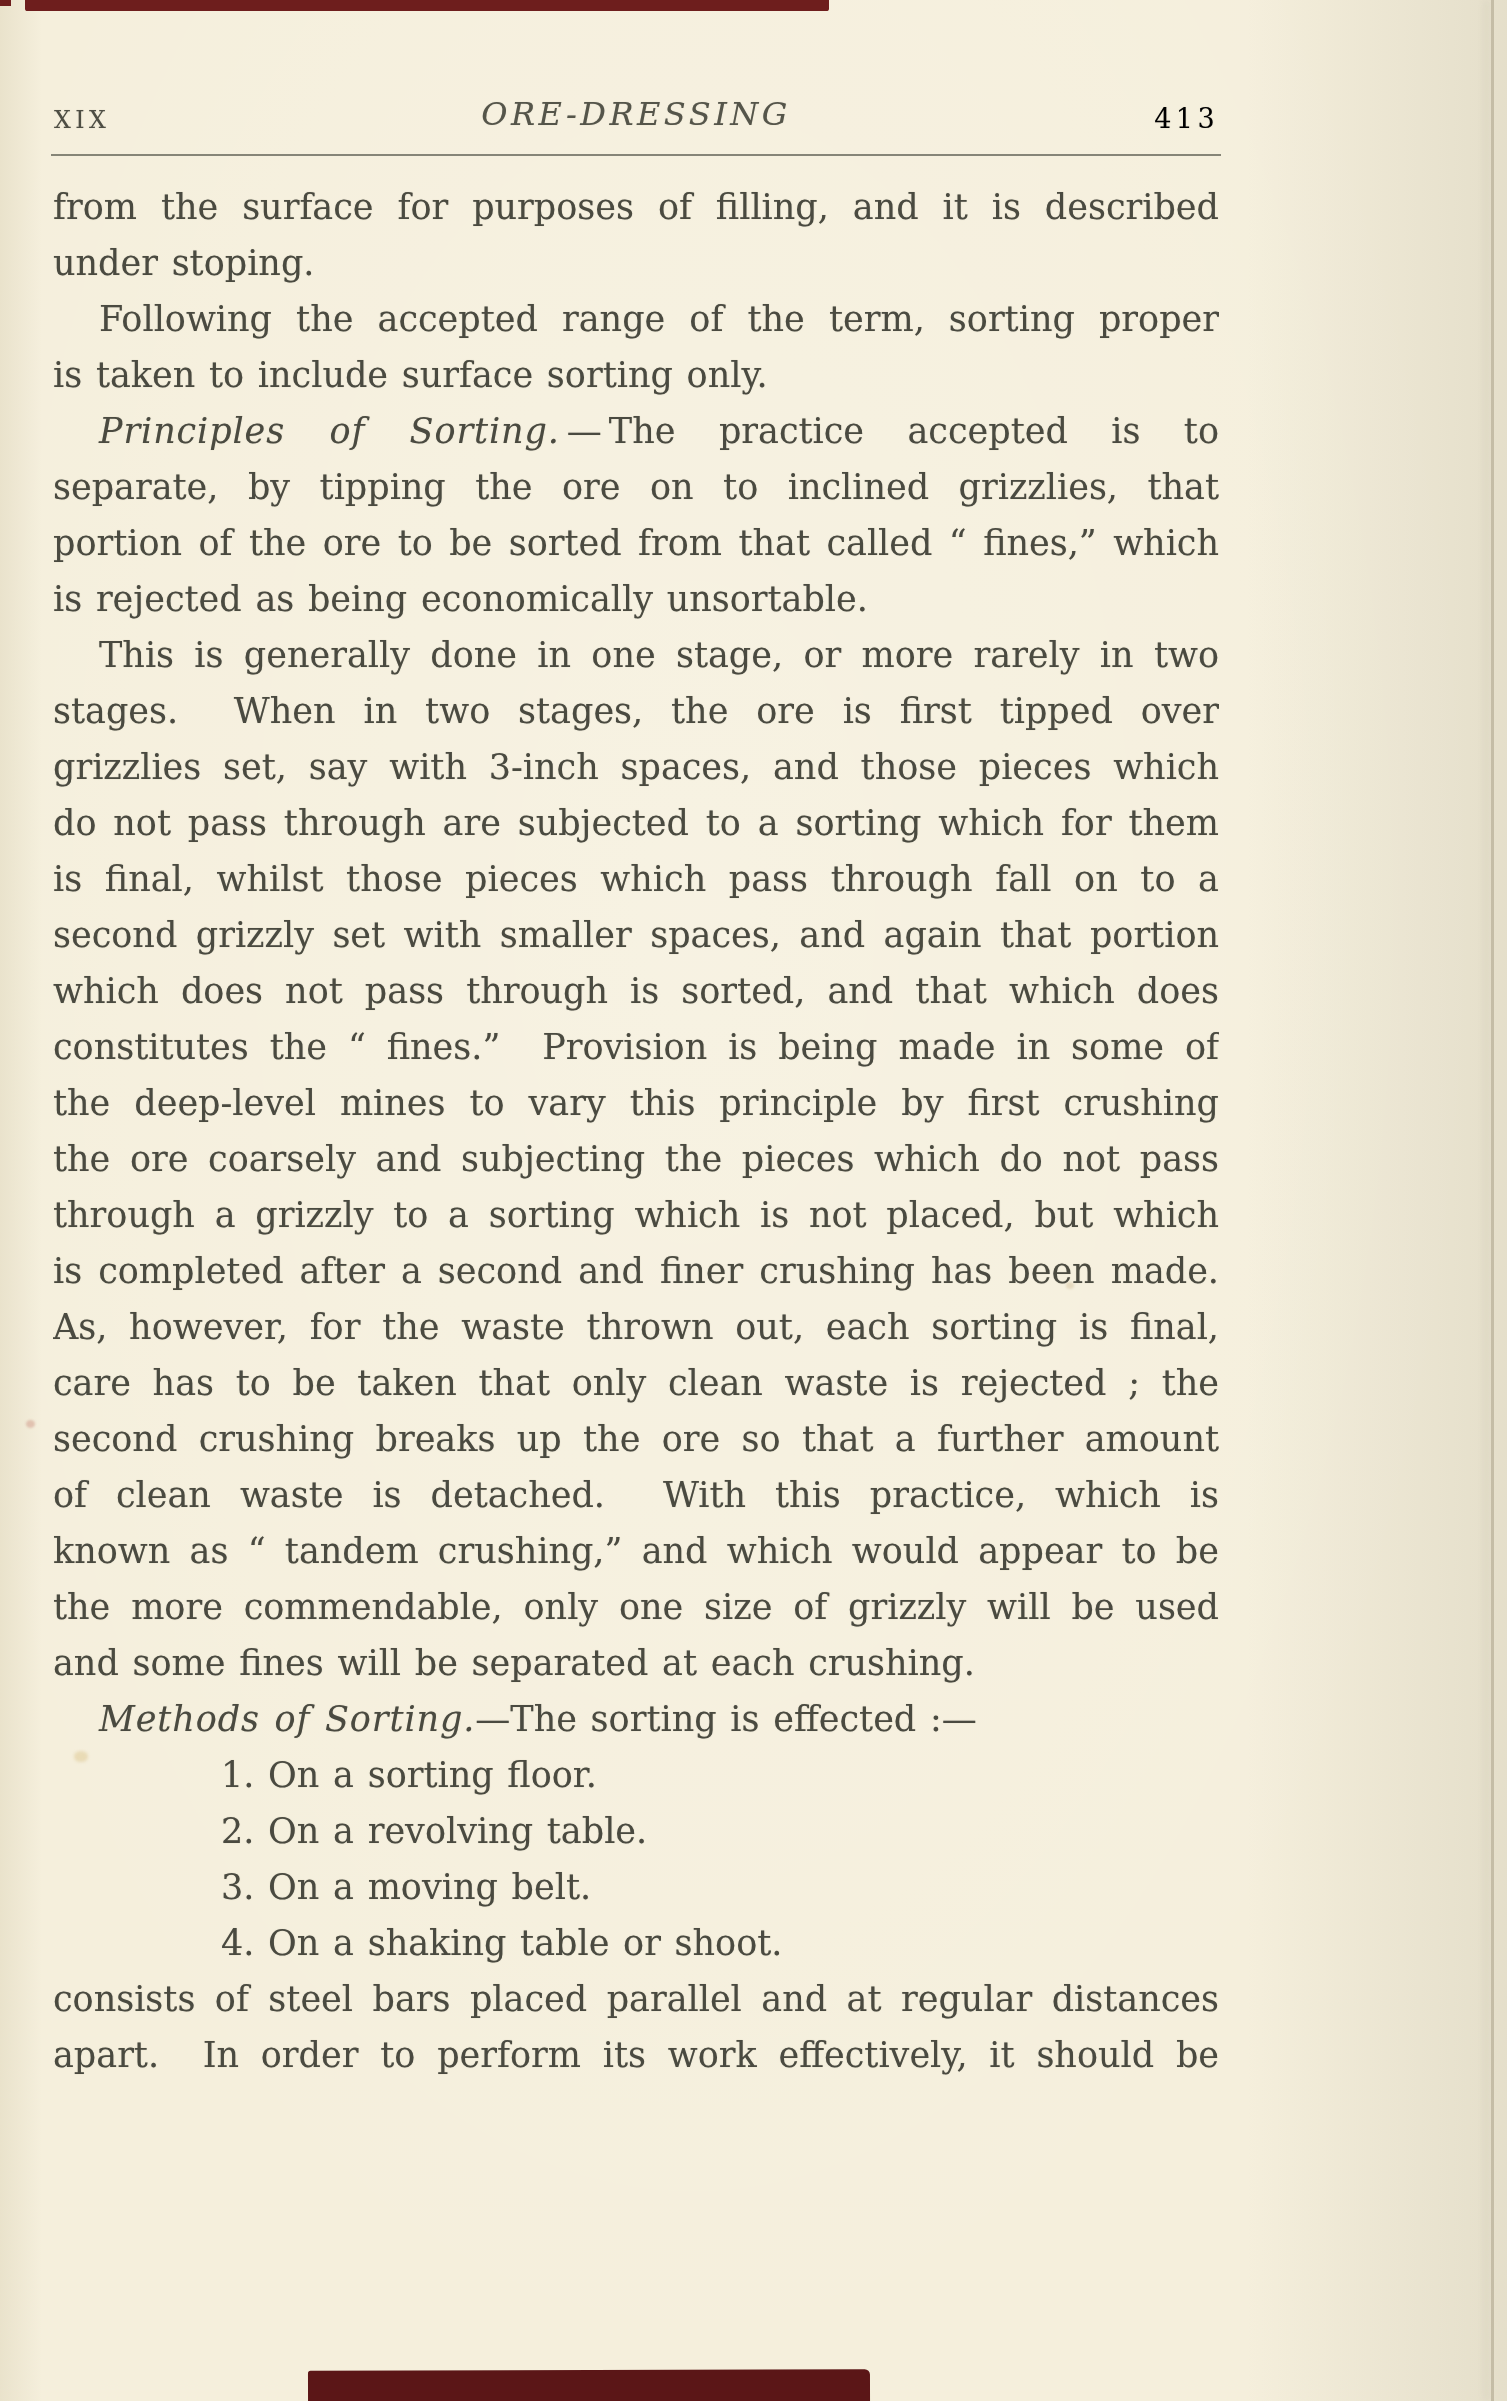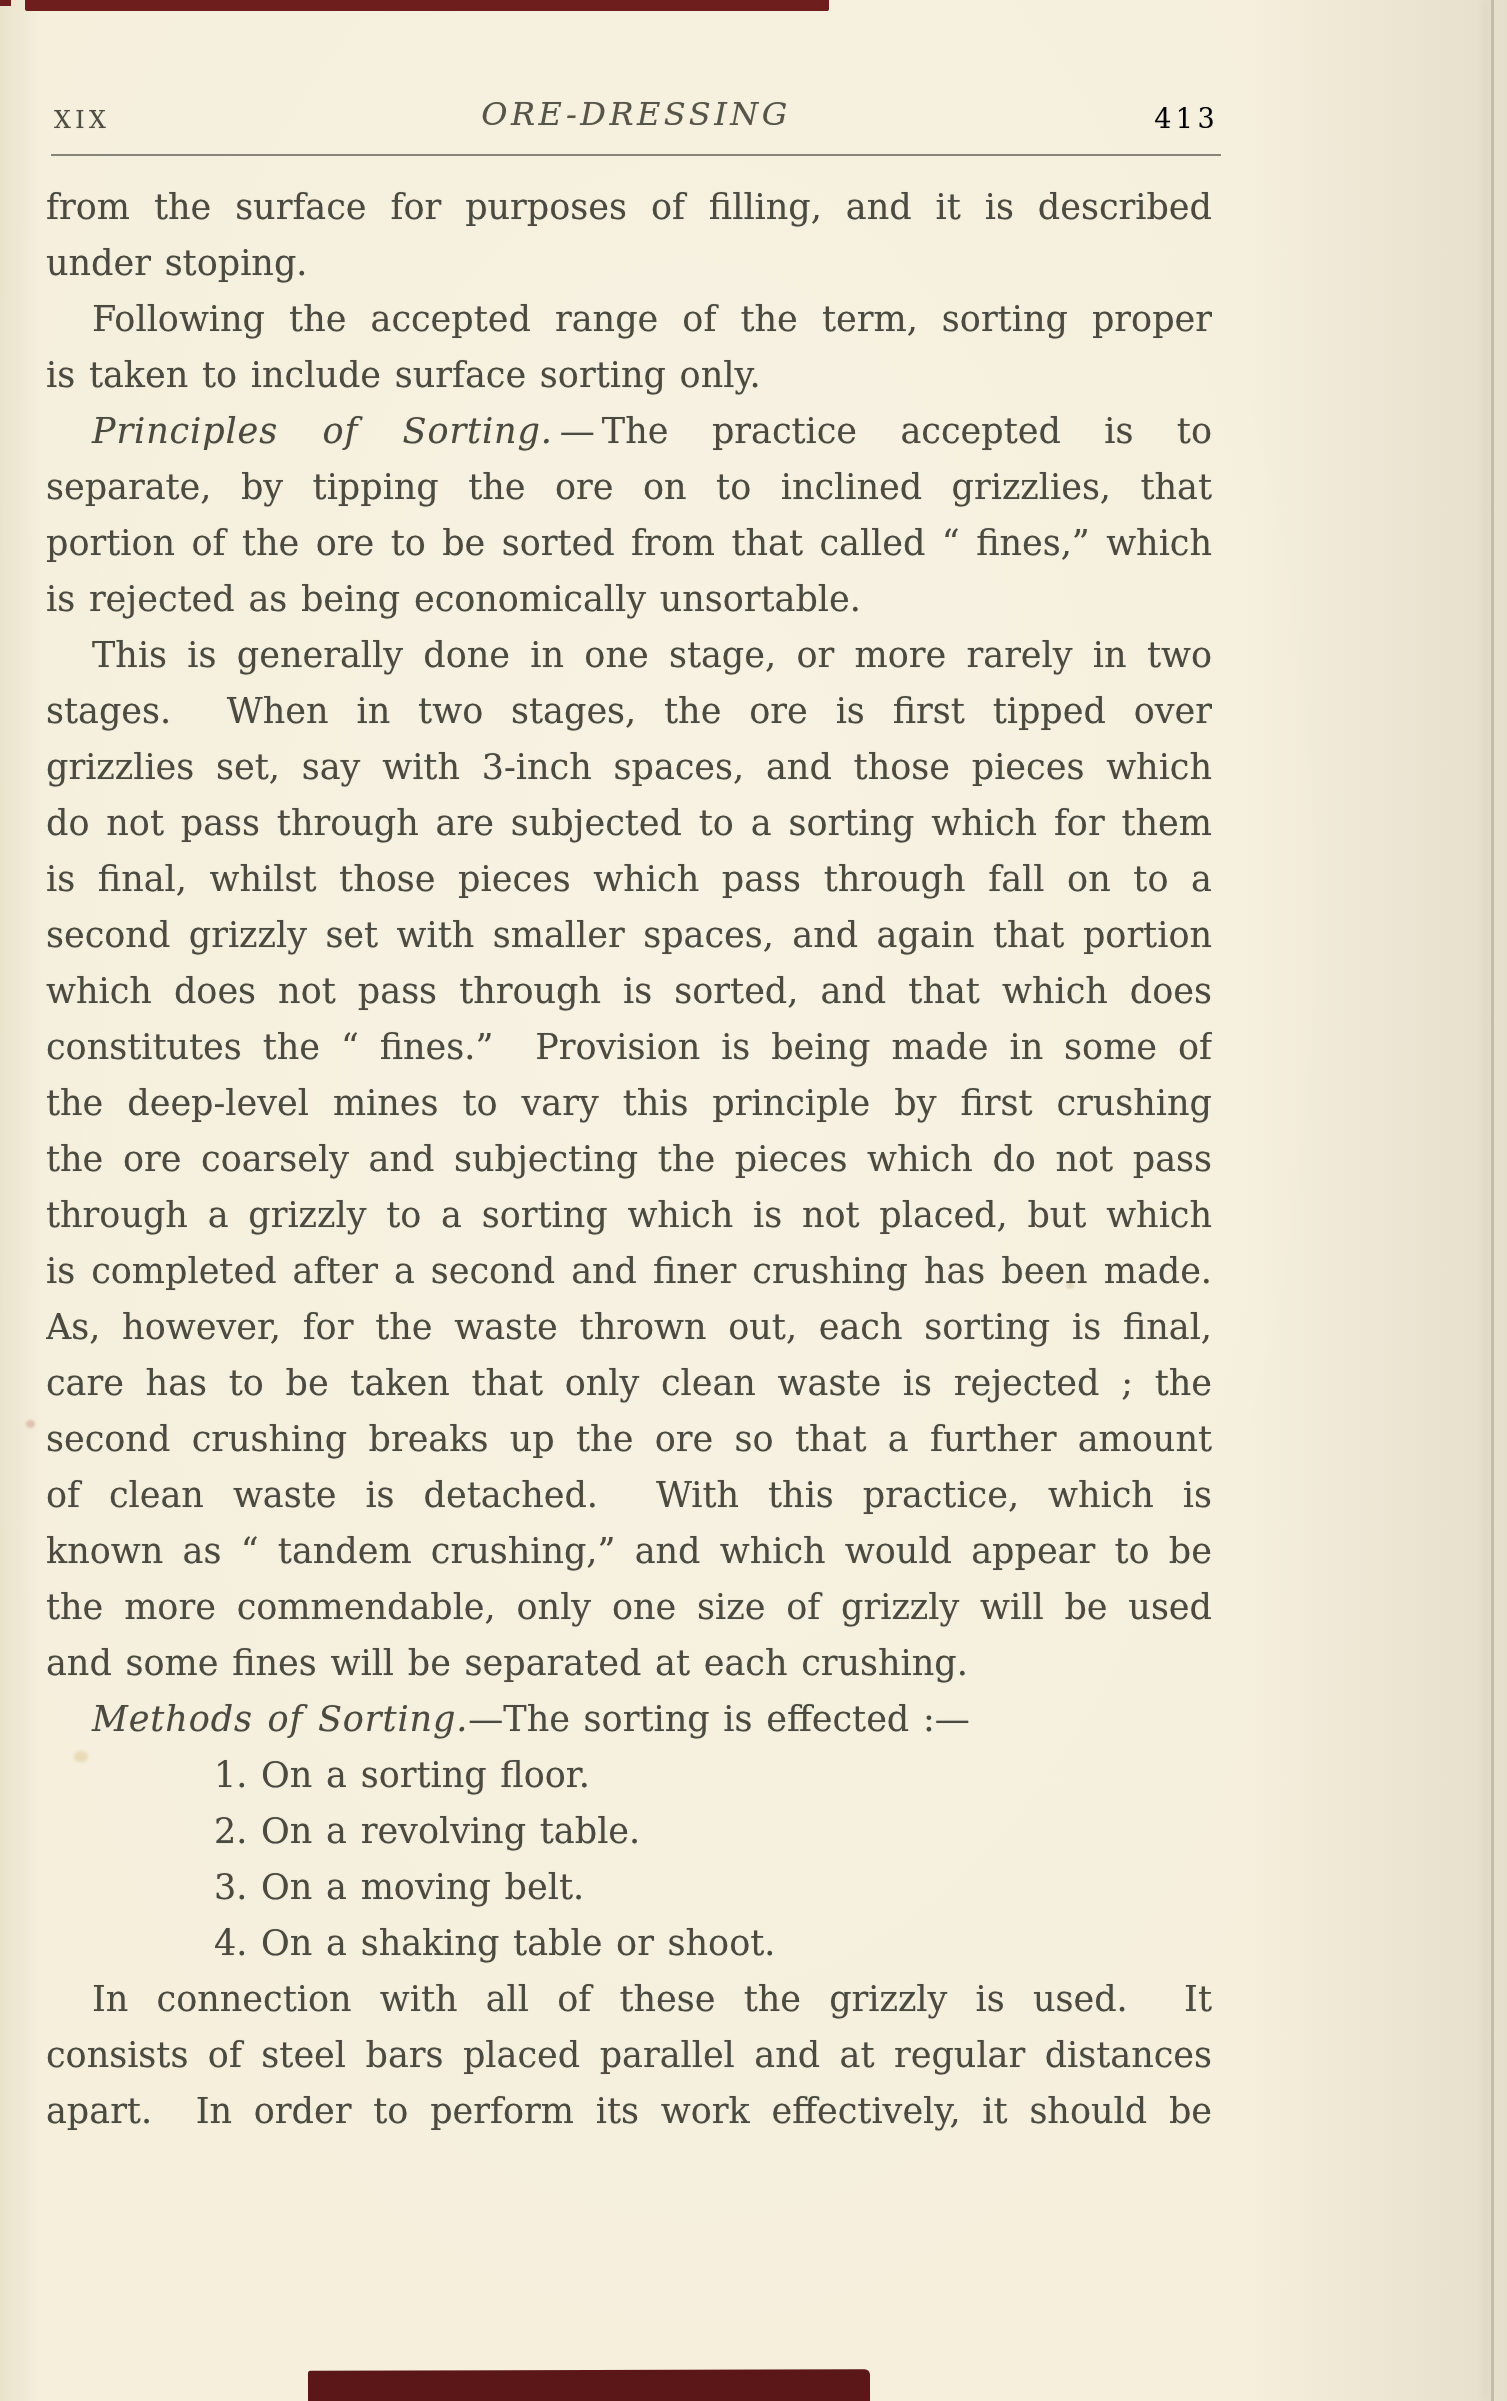--- a/index.html
+++ b/index.html
@@ -52,21 +52,21 @@
     position:absolute;left:53px;top:103px;width:1166px;text-align:right;
     font-size:27px;letter-spacing:4.4px;color:#000000;
     text-shadow:0 0 0.9px rgba(78,78,68,0.35);
   }
   .rule{
     position:absolute;left:51px;top:154px;width:1170px;height:1.8px;
     background:#6a6a5e;opacity:.8;
   }
 
   .text-block{
-    position:absolute;left:46px;top:179px;width:1166px;
+    position:absolute;left:53px;top:179px;width:1166px;
     color:#4a4a40;font-size:35px;word-spacing:2.6px;
   }
   .line{
     height:56px;line-height:56px;overflow:hidden;
     text-align:justify;text-align-last:justify;
     text-shadow:0 0 0.9px rgba(74,74,64,0.35);
   }
   .line.nj{text-align:left;text-align-last:left;}
   .line.ind{text-indent:46px;}
   .line.list{padding-left:168px;text-indent:0;text-align:right;text-align-last:left;}
@@ -115,17 +115,16 @@
     <div class="line"><span>second crushing breaks up the ore so that a further amount</span></div>
     <div class="line"><span>of clean waste is detached.&nbsp; With this practice, which is</span></div>
     <div class="line"><span>known as “ tandem crushing,” and which would appear to be</span></div>
     <div class="line"><span>the more commendable, only one size of grizzly will be used</span></div>
     <div class="line nj"><span>and some fines will be separated at each crushing.</span></div>
     <div class="line nj ind"><span class="it">Methods of Sorting.</span><span>—The sorting is effected :—</span></div>
     <div class="line nj list"><span>1. On a sorting floor.</span></div>
     <div class="line nj list"><span>2. On a revolving table.</span></div>
     <div class="line nj list"><span>3. On a moving belt.</span></div>
     <div class="line nj list"><span>4. On a shaking table or shoot.</span></div>
-    <div class="line ind"><span>In connection with all of these the grizzly is used.&nbsp; It</span></div>
     <div class="line"><span>consists of steel bars placed parallel and at regular distances</span></div>
     <div class="line"><span>apart.&nbsp; In order to perform its work effectively, it should be</span></div>
   </div>
 
 
 </body></html>

